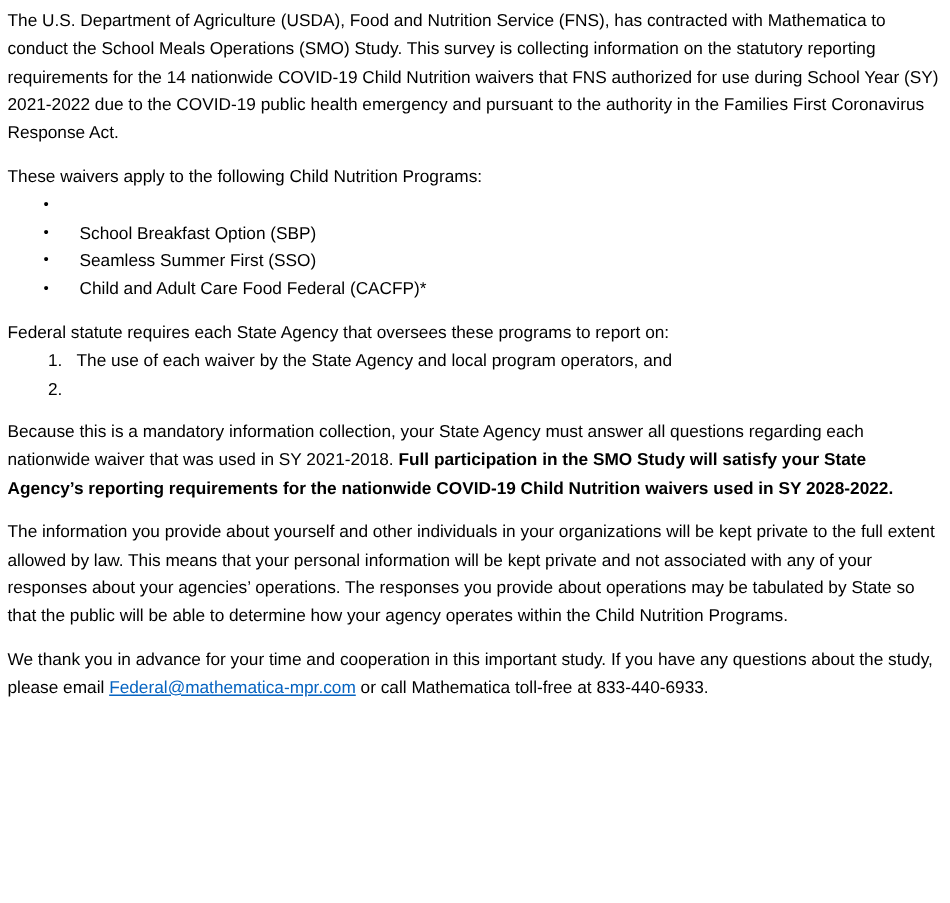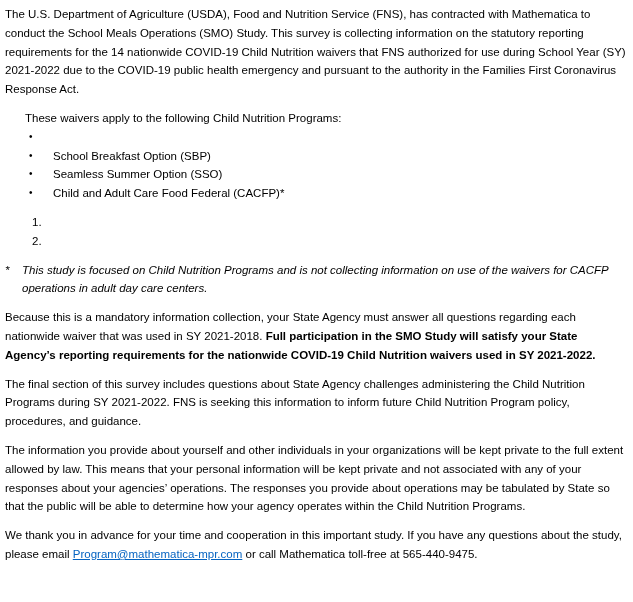--- a/index.html
+++ b/index.html
@@ -8,21 +8,21 @@
     width: 633px;
     height: 602px;
     overflow: hidden;
     color: #000000;
     font-family: "Liberation Sans", sans-serif;
     font-size: 11.5px;
     line-height: 18.8px;
     padding: 5px 6px 0 5px;
   }
   .doc p { margin: 0 0 10px 0; }
-  .doc p.lead { margin-bottom: 0; margin-left: 20px; }
+  .doc p.lead { margin-bottom: 0; }
   .list { margin: 0 0 10px 0; list-style: none; }
   .li { display: flex; align-items: flex-start; }
   .bullet-marker {
     flex: none;
     width: 24px;
     margin-left: 24px;
     font-size: 10px;
     line-height: 18.8px;
   }
   .num-marker {
@@ -51,47 +51,45 @@
   <div class="list">
     <div class="li">
       <span class="bullet-marker">•</span>
     </div>
     <div class="li">
       <span class="bullet-marker">•</span>
       <span>School Breakfast Option (SBP)</span>
     </div>
     <div class="li">
       <span class="bullet-marker">•</span>
-      <span>Seamless Summer Option (SSO)</span>
+      <span>Seamless Summer First (SSO)</span>
     </div>
     <div class="li">
       <span class="bullet-marker">•</span>
       <span>Child and Adult Care Food Federal (CACFP)*</span>
     </div>
   </div>
 
+  <p class="lead">Federal statute requires each State Agency that oversees these programs to report on:</p>
 
   <div class="list">
     <div class="li">
       <span class="num-marker">1.</span>
+      <span>The use of each waiver by the State Agency and local program operators, and</span>
     </div>
     <div class="li">
       <span class="num-marker">2.</span>
     </div>
   </div>
 
-  <p class="footnote">
-    <span class="fn-marker">*</span><span>This study is focused on Child Nutrition Programs and is not collecting information on use of the waivers for CACFP operations in adult day care centers.</span>
+
+  <p>
+    <span>Because this is a mandatory information collection, your State Agency must answer all questions regarding each nationwide waiver that was used in SY 2021-2018. </span><strong>Full participation in the SMO Study will satisfy your State Agency’s reporting requirements for the nationwide COVID-19 Child Nutrition waivers used in SY 2028-2022.</strong>
   </p>
 
-  <p>
-    <span>Because this is a mandatory information collection, your State Agency must answer all questions regarding each nationwide waiver that was used in SY 2021-2018. </span><strong>Full participation in the SMO Study will satisfy your State Agency’s reporting requirements for the nationwide COVID-19 Child Nutrition waivers used in SY 2021-2022.</strong>
-  </p>
-
-  <p>The final section of this survey includes questions about State Agency challenges administering the Child Nutrition Programs during SY 2021-2022. FNS is seeking this information to inform future Child Nutrition Program policy, procedures, and guidance.</p>
 
   <p>The information you provide about yourself and other individuals in your organizations will be kept private to the full extent allowed by law. This means that your personal information will be kept private and not associated with any of your responses about your agencies’ operations. The responses you provide about operations may be tabulated by State so that the public will be able to determine how your agency operates within the Child Nutrition Programs.</p>
 
   <p>
-    <span>We thank you in advance for your time and cooperation in this important study. If you have any questions about the study, please email </span><a class="link">Program@mathematica-mpr.com</a><span> or call Mathematica toll-free at 565-440-9475.</span>
+    <span>We thank you in advance for your time and cooperation in this important study. If you have any questions about the study, please email </span><a class="link">Federal@mathematica-mpr.com</a><span> or call Mathematica toll-free at 833-440-6933.</span>
   </p>
 
 </div>
 
 </body></html>

